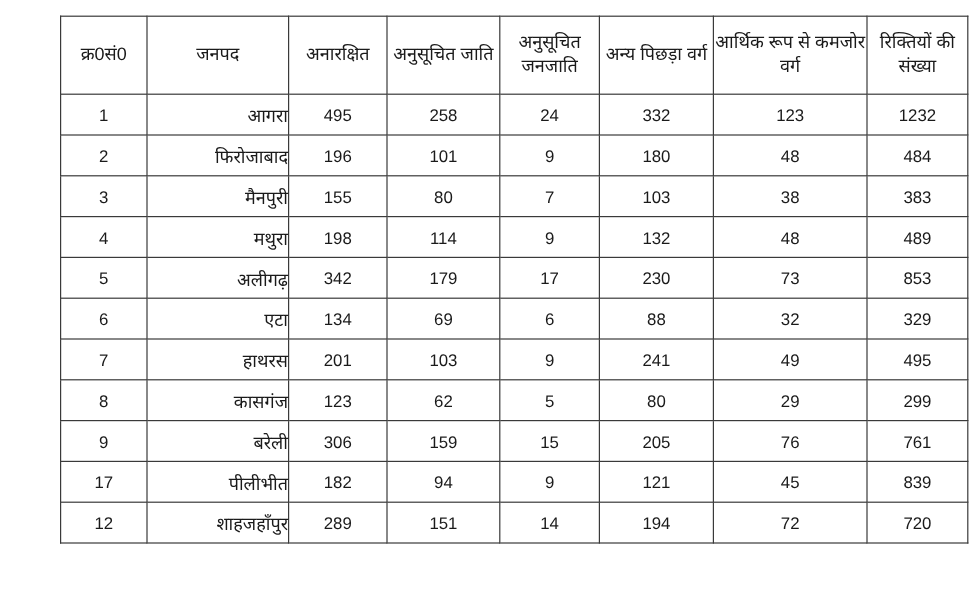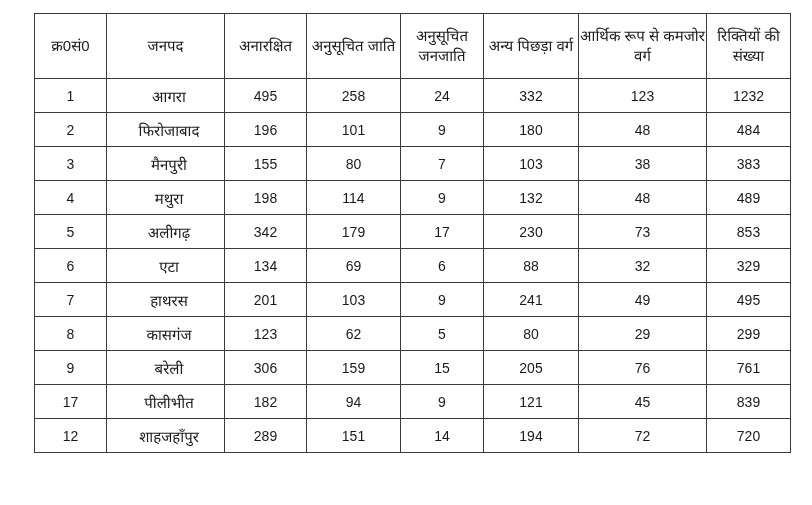--- a/index.html
+++ b/index.html
@@ -1,22 +1,22 @@
 <!DOCTYPE html>
 <html><head>
 <meta charset="utf-8">
 <style>
   html, body { margin:0; padding:0; background:#ffffff; }
   body { width:812px; height:505px; position:relative; overflow:hidden;
          font-family:"Liberation Sans", "DejaVu Sans", sans-serif; color:#1a1a1a; }
-  table { position:absolute; left:34px; top:13px; border-collapse:collapse; table-layout:fixed; }
+  table { position:absolute; left:50px; top:13px; border-collapse:collapse; table-layout:fixed; }
   td, th { border:1px solid #3a3a3a; font-weight:normal; font-size:14px; padding:0; }
   th { height:64px; text-align:center; vertical-align:middle; line-height:20px; font-size:15px; }
   td { height:33px; text-align:center; vertical-align:middle; }
-  td.name { text-align:center; padding-left:7px; font-size:15px; }
+  td.name { text-align:right; padding-left:7px; font-size:15px; }
 </style>
 </head>
 <body>
 
 <table>
   <colgroup>
     <col style="width:72px">
       <col style="width:118px">
       <col style="width:82px">
       <col style="width:94px">

